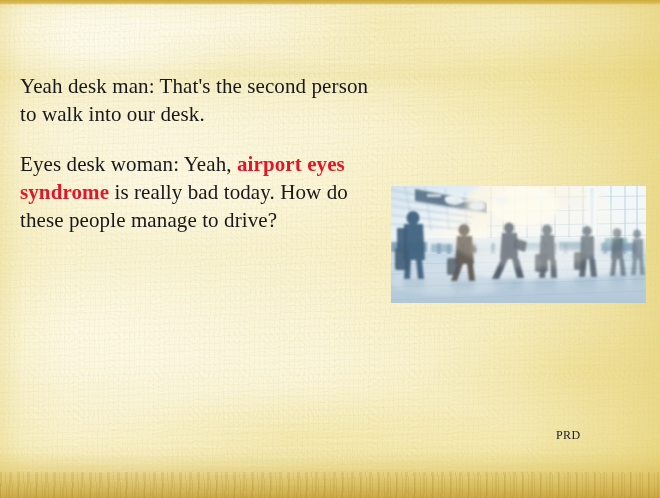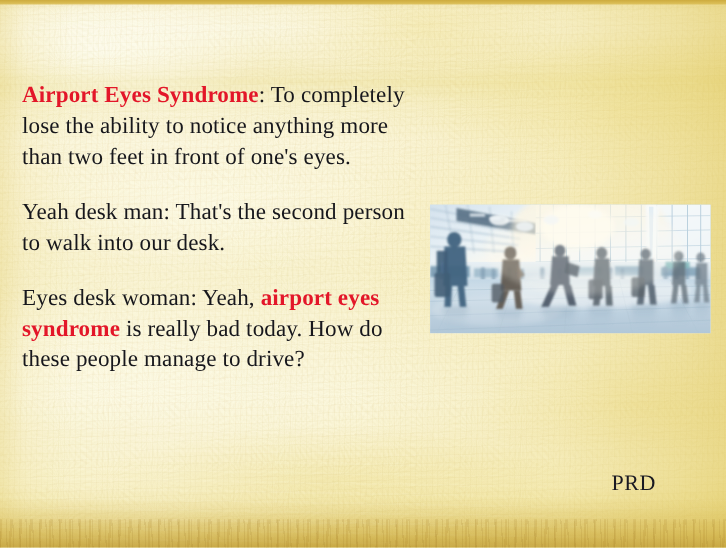--- a/index.html
+++ b/index.html
@@ -153,21 +153,21 @@
     overflow: hidden;
     background: #cfe0ee;
   }
   .photo svg { display: block; }
 
   
   .signature {
     position: absolute;
     left: 556px;
     top: 428px;
-    font-size: 20px;
+    font-size: 12px;
     color: #1a1a22;
     letter-spacing: 0.4px;
   }
 </style>
 </head>
 <body>
 
 <div id="slide">
 
   <div class="bg-layer bg-base"></div>
@@ -175,21 +175,20 @@
   <div class="bg-layer bg-fibers"></div>
   <div class="bg-layer bg-grain"></div>
   <div class="bg-layer bg-left-wash"></div>
   <div class="bg-layer bg-right-wash"></div>
   <div class="bg-layer bg-bottom-band"></div>
   <div class="bg-layer bg-bottom-speckle"></div>
   <div class="bg-layer bg-top-band"></div>
 
   <div class="text-block">
 
-    <p class="para"><span class="term-red">Airport Eyes Syndrome</span><span>: To completely lose the ability to notice anything more than two feet in front of one's eyes.</span></p>
 
     <p class="para"><span>Yeah desk man: That's the second person to walk into our desk.</span></p>
 
     <p class="para"><span>Eyes desk woman: Yeah, </span><span class="term-red">airport eyes syndrome</span><span> is really bad today. How do these people manage to drive?</span></p>
 
   </div>
 
   <div class="photo">
     <svg width="255" height="117" viewBox="0 0 255 117" xmlns="http://www.w3.org/2000/svg">
       <defs>

